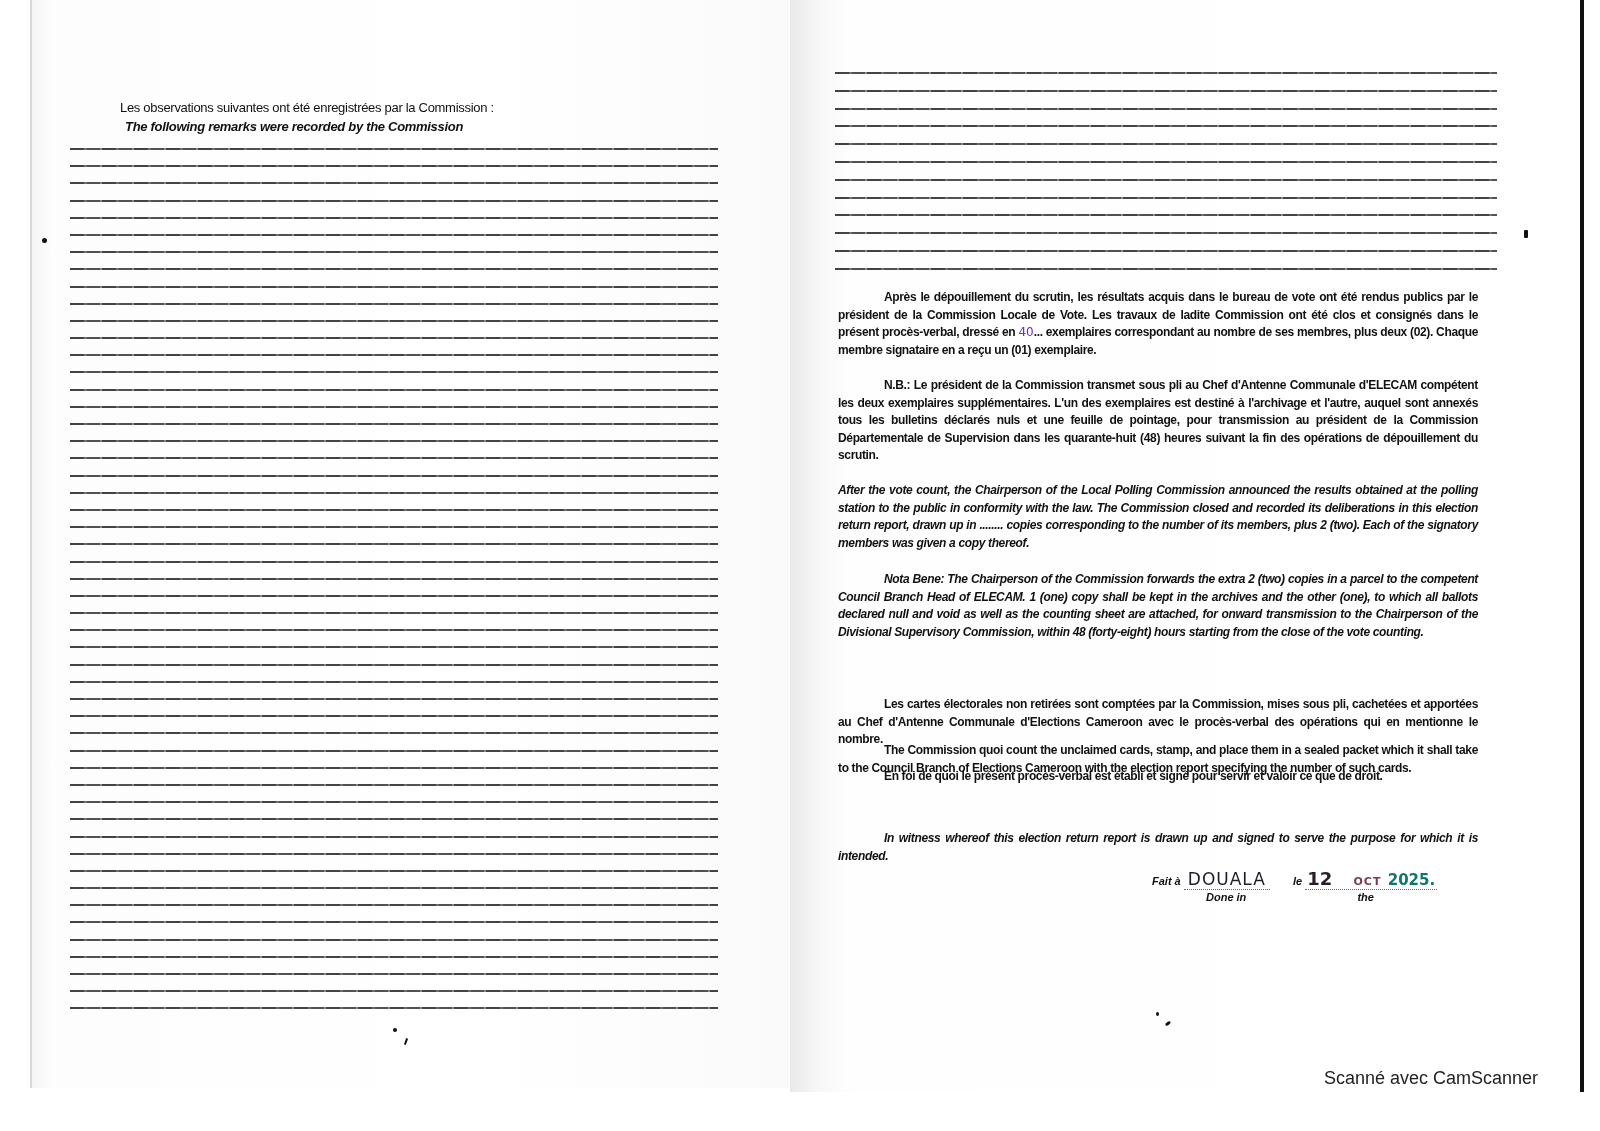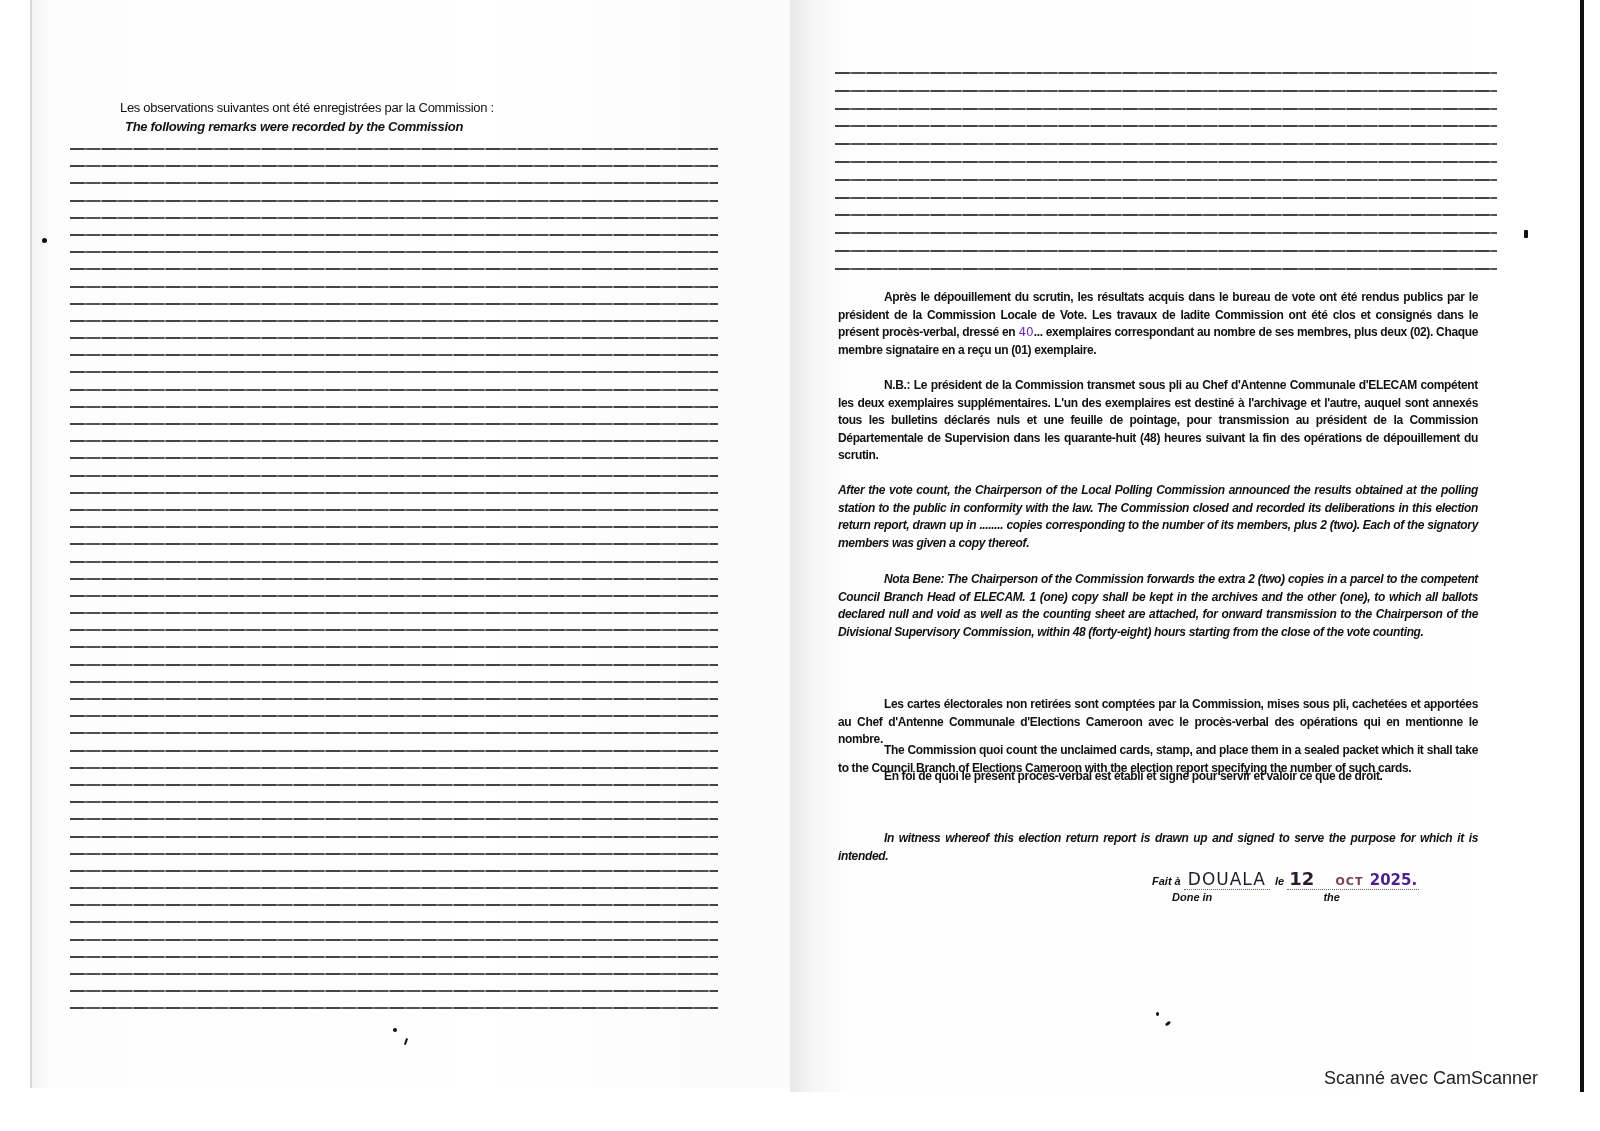--- a/index.html
+++ b/index.html
@@ -43,22 +43,22 @@
   }
   .para.it { font-style:italic; }
   .indent { display:inline-block; width:46px; }
   .hand { font-family:"DejaVu Sans", sans-serif; font-weight:normal; font-size:12px; letter-spacing:0; color:#6d28d9; }
   .sig-row {
     position:absolute; left:1152px; top:868px; font-size:11px; font-style:italic; font-weight:bold; white-space:nowrap;
   }
   .sig-city { font-family:"DejaVu Sans", sans-serif; font-size:17px; font-style:normal; font-weight:normal; color:#1c1c2a; letter-spacing:1px; border-bottom:1px dotted #666; padding:0 4px; }
   .sig-date { font-family:"DejaVu Sans", sans-serif; font-size:18px; font-style:normal; color:#2a1c2a; border-bottom:1px dotted #666; padding:0 2px; }
   .sig-date .month { font-size:11px; color:#7a3a55; letter-spacing:1px;margin-left:15px; }
-  .sig-date .year { color:#4c1d95; font-size:15px; }
-  .sig-labels { position:absolute; left:1172px; top:891px; font-size:11px; font-style:italic; font-weight:bold; }
+  .sig-date .year { color:#0f766e; font-size:15px; }
+  .sig-labels { position:absolute; left:1206px; top:891px; font-size:11px; font-style:italic; font-weight:bold; }
   .sig-labels span { display:inline-block; }
   .mark { position:absolute; background:#111; border-radius:50%; }
   .footer {
     position:absolute; right:62px; top:1068px; font-size:18px; color:#222; font-family:"Liberation Sans", sans-serif;
   }
 </style>
 </head>
 <body>
 
 <div class="page" id="page-left"></div>
@@ -163,21 +163,21 @@
 <div class="para" style="top:768px;">
   <span class="indent"></span><span>En foi de quoi le présent procès-verbal est établi et signé pour servir et valoir ce que de droit.</span>
 </div>
 <div class="para it" style="top:830px;">
   <span class="indent"></span><span>In witness whereof this election return report is drawn up and signed to serve the purpose for which it is intended.</span>
 </div>
 
 <div class="sig-row">
   <span>Fait à</span>
   <span class="sig-city">DOUALA</span>
-  <span style="margin-left:2px;">le</span>
+  <span style="margin-left:20px;">le</span>
   <span class="sig-date"><span>12</span> <span class="month">OCT</span> <span class="year">2025.</span></span>
 </div>
 <div class="sig-labels">
   <span>Done in</span>
   <span style="margin-left:108px;">the</span>
 </div>
 
 <div class="mark" style="left:1156px;top:1012px;width:3px;height:4px;"></div>
 <div class="mark" style="left:1165px;top:1022px;width:6px;height:3px;transform:rotate(-35deg);"></div>
 <div class="mark" style="left:1524px;top:230px;width:4px;height:8px;border-radius:1px;"></div>

